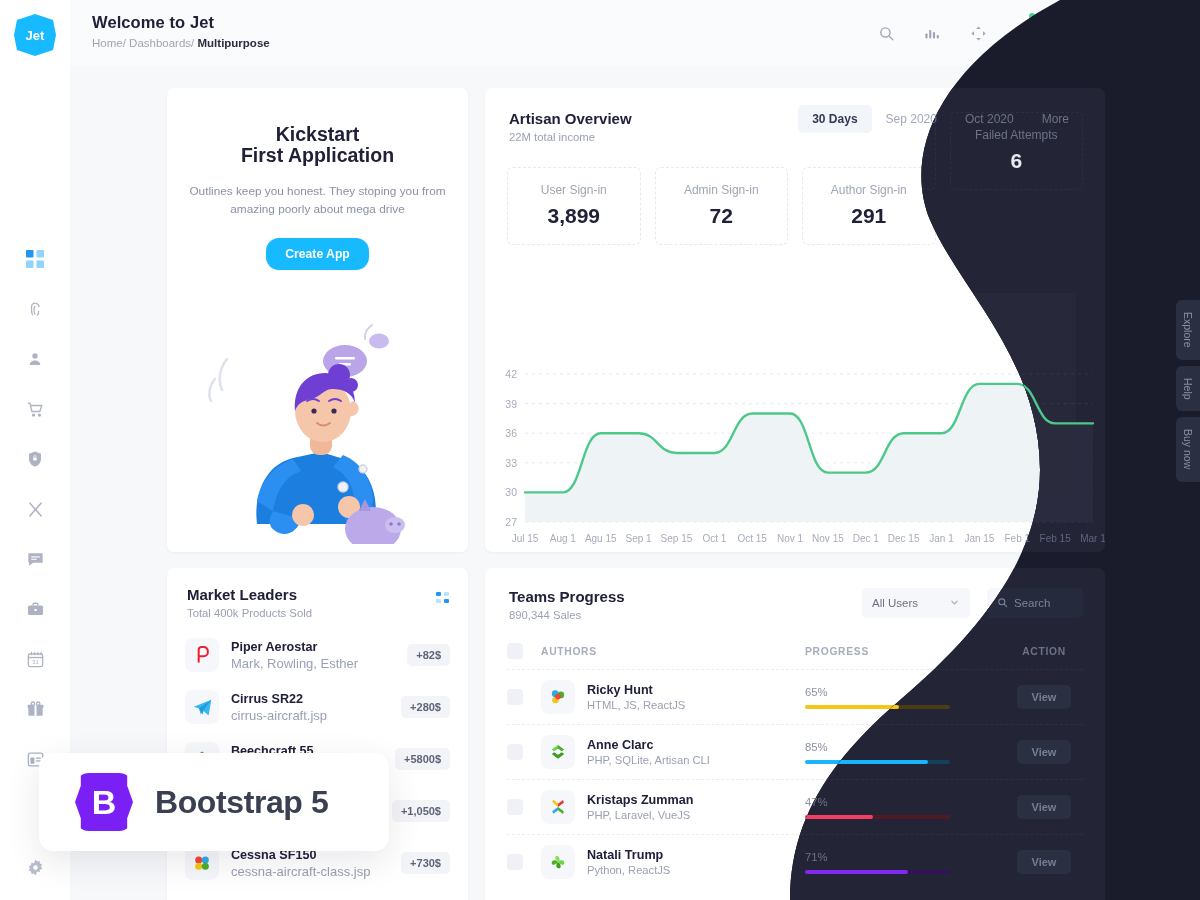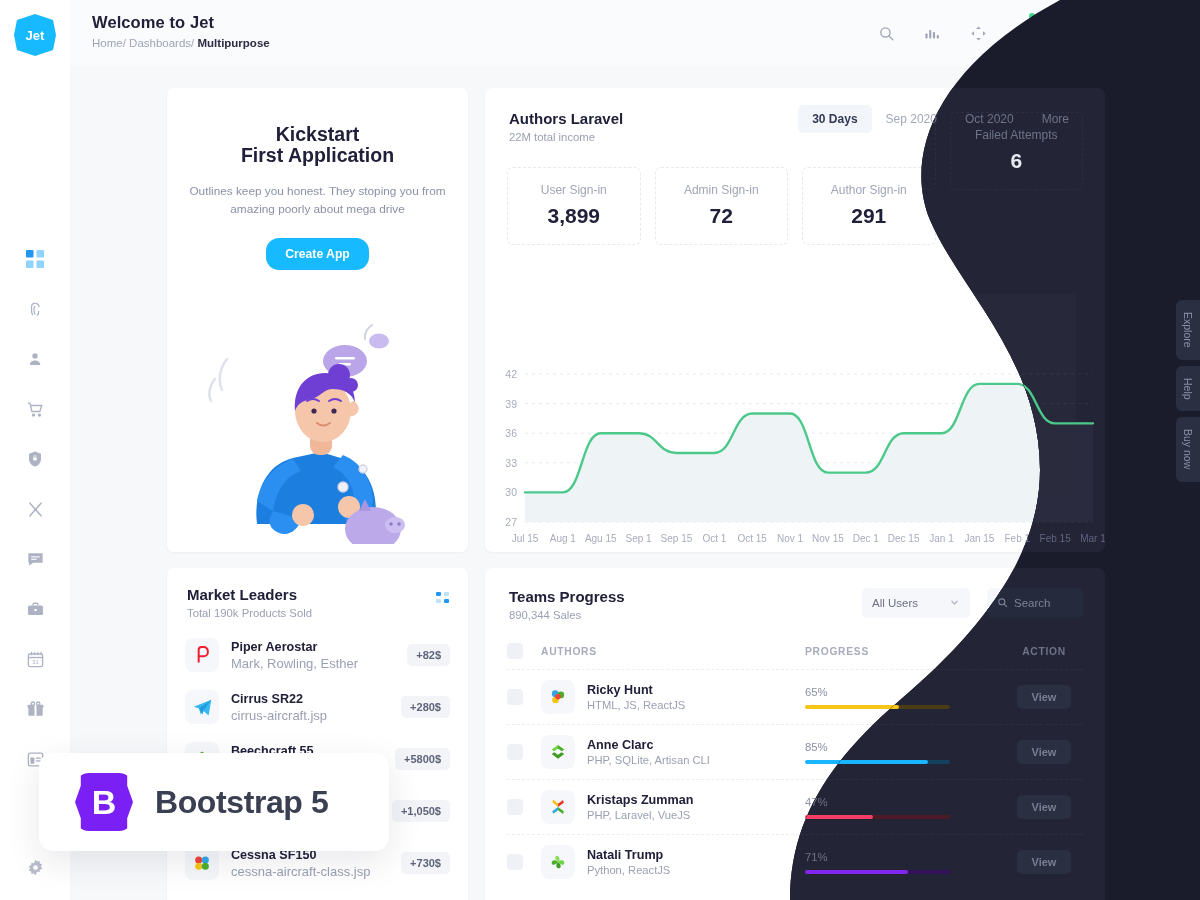--- a/index.html
+++ b/index.html
@@ -368,21 +368,21 @@
         <path d="M192 192l6-12 6 12z" fill="#a897e0"></path>
 
         <circle cx="176" cy="168" r="5" fill="#f0f2f7" stroke="#cfd3e4" stroke-width="1.4"></circle>
         <circle cx="196" cy="150" r="4" fill="#f0f2f7" stroke="#cfd3e4" stroke-width="1.4"></circle>
       </svg>
     </div>
   </div>
 
   <div class="card" id="authors">
     <div class="ao-head">
-      <div class="card-title">Authors Laravel</div>
+      <div class="card-title">Artisan Overview</div>
       <div class="card-sub">22M total income</div>
       <div class="tabs">
         <div class="tab active">30 Days</div>
         <div class="tab">Sep 2020</div>
         <div class="tab">Oct 2020</div>
         <div class="tab">More</div>
       </div>
     </div>
     <div class="stats">
       <div class="stat">
@@ -434,21 +434,21 @@
           <text x="532.2666666666667" y="176" text-anchor="middle" font-size="10" font-family="&quot;Liberation Sans&quot;, sans-serif" fill="#a7acbd">Feb 1</text>
           <text x="570.1333333333333" y="176" text-anchor="middle" font-size="10" font-family="&quot;Liberation Sans&quot;, sans-serif" fill="#a7acbd">Feb 15</text>
           <text x="608" y="176" text-anchor="middle" font-size="10" font-family="&quot;Liberation Sans&quot;, sans-serif" fill="#a7acbd">Mar 1</text>
         </svg>
     </div>
   </div>
 
   <div class="card" id="market">
     <div class="ml-head">
       <div class="card-title">Market Leaders</div>
-      <div class="card-sub">Total 190k Products Sold</div>
+      <div class="card-sub">Total 400k Products Sold</div>
       <div class="ml-grid">
         <svg width="14" height="12" viewBox="0 0 14 12">
             <rect x="0" y="0" width="5" height="4" rx="1" fill="#2196f3"></rect>
             <rect x="8" y="0" width="5" height="4" rx="1" fill="#b9e3ff"></rect>
             <rect x="0" y="7" width="5" height="4" rx="1" fill="#b9e3ff"></rect>
             <rect x="8" y="7" width="5" height="4" rx="1" fill="#2196f3"></rect>
           </svg>
       </div>
     </div>
     <div class="ml-list">

